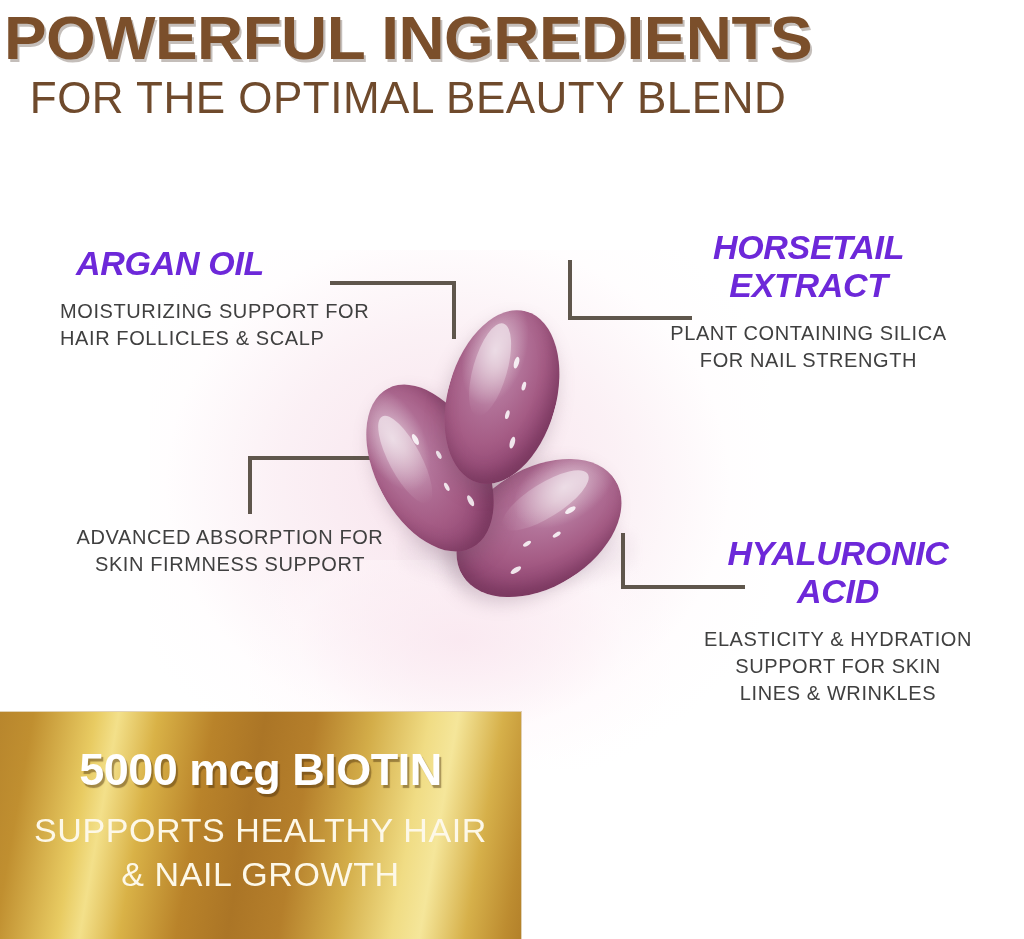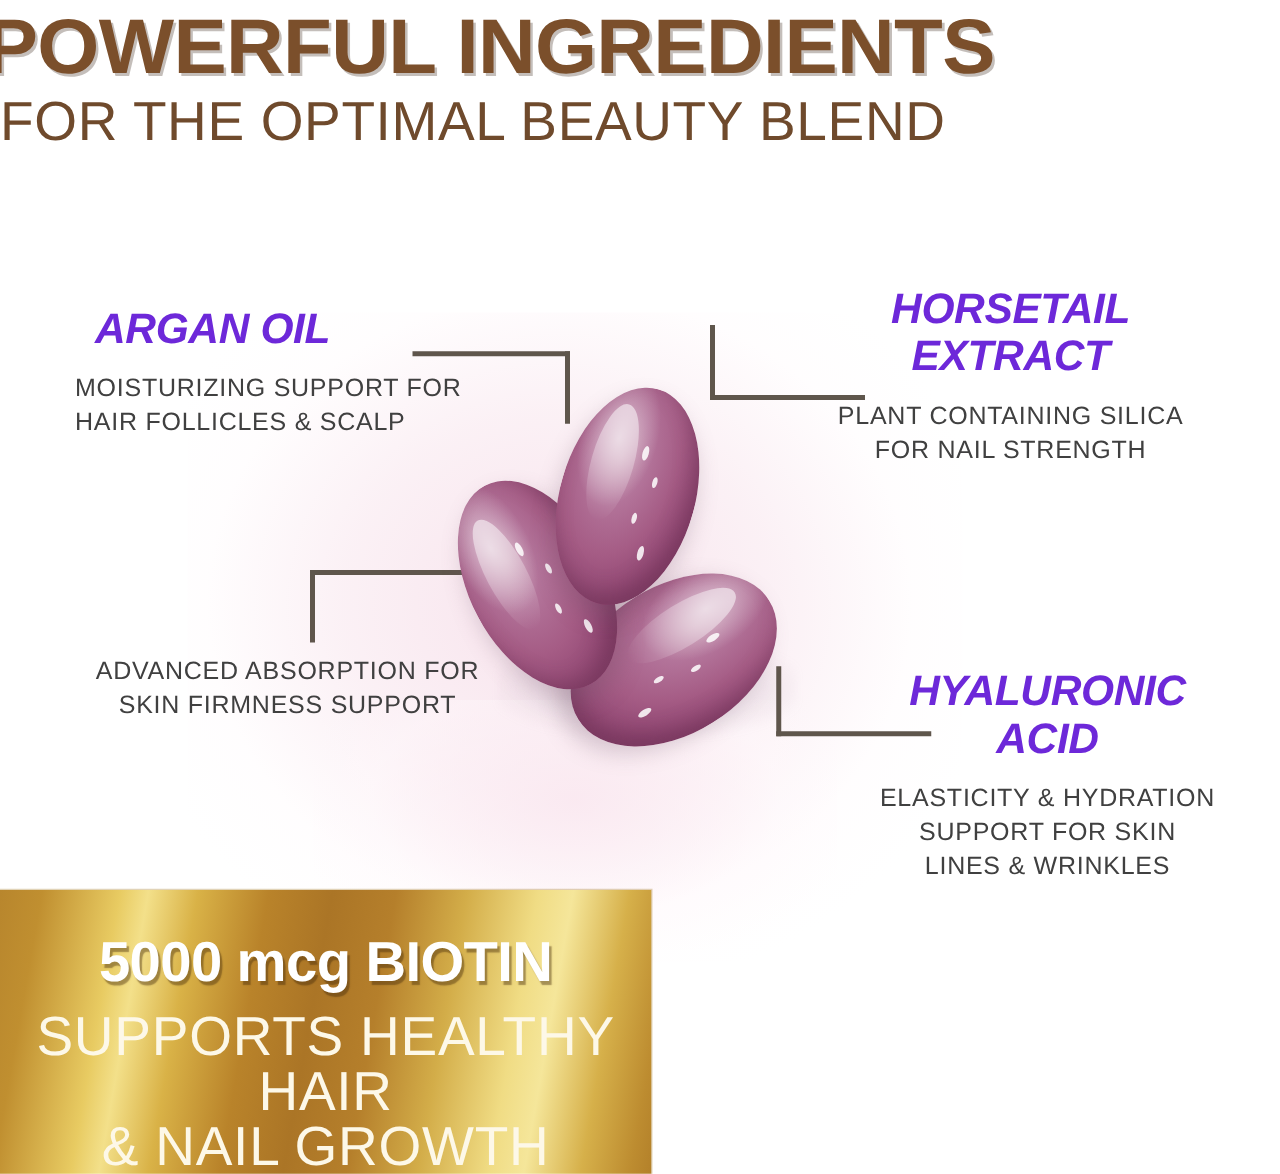--- a/index.html
+++ b/index.html
@@ -17,21 +17,21 @@
     background:radial-gradient(ellipse at 48% 45%, rgba(247,225,235,.95) 0%, rgba(250,236,242,.75) 38%, rgba(255,250,252,.35) 62%, rgba(255,255,255,0) 78%);
     pointer-events:none;
   }
   .bloom2{
     position:absolute;left:250px;top:560px;width:420px;height:200px;
     background:radial-gradient(ellipse at 50% 40%, rgba(250,232,240,.85) 0%, rgba(255,248,251,.4) 55%, rgba(255,255,255,0) 80%);
     pointer-events:none;
   }
 
   
-  .header{position:absolute;left:0;top:0;width:816px;}
+  .header{position:absolute;left:0;top:0;width:816px;text-align:center;}
   .title{
     font-size:62px;line-height:64px;font-weight:bold;color:#7b4f2b;
     letter-spacing:-0.5px;
     font-family:"Liberation Sans", sans-serif;
     transform:scaleX(1.03);transform-origin:50% 50%;
     text-shadow:2px 3px 0 rgba(60,40,25,.30);
     margin:6px 0 0 0;white-space:nowrap;
   }
   .subtitle{
     font-size:44px;line-height:48px;color:#6f4a2c;font-weight:normal;
@@ -110,21 +110,21 @@
     overflow:hidden;
   }
   .banner-inner{padding:34px 14px 0 14px;text-align:center;}
   .biotin{
     font-size:45px;line-height:48px;font-weight:bold;color:#ffffff;
     letter-spacing:-0.5px;
     text-shadow:2px 3px 1px rgba(70,45,10,.45);
     white-space:nowrap;
   }
   .biotin-sub{
-    margin-top:14px;font-size:44px;line-height:44px;color:#fdf8e8;
+    margin-top:14px;font-size:34px;line-height:44px;color:#fdf8e8;
     letter-spacing:0.6px;font-weight:normal;
   }
 </style>
 </head>
 <body>
 
 <div class="stage">
 
   <div class="bloom"></div>
   <div class="bloom2"></div>

